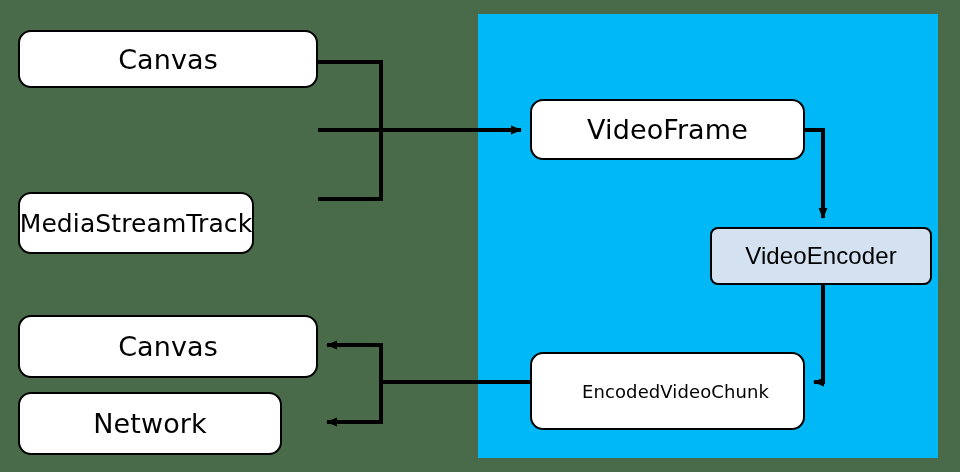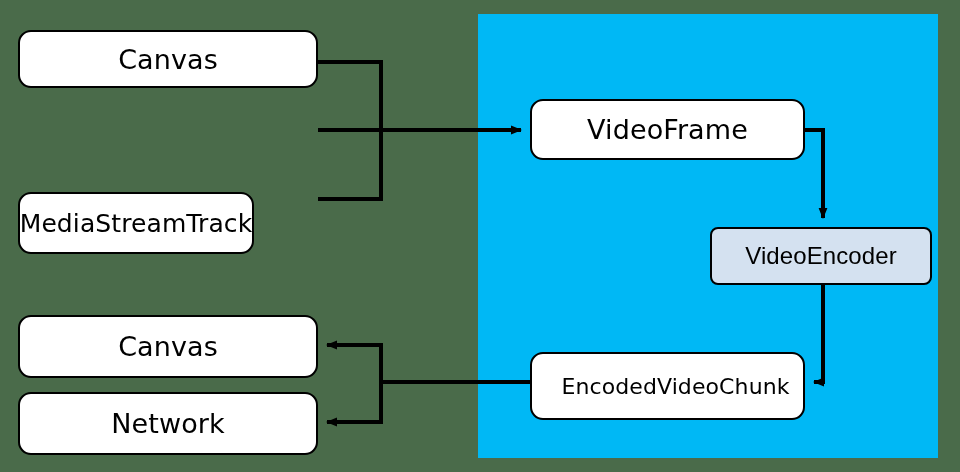--- a/index.html
+++ b/index.html
@@ -96,29 +96,29 @@
 
 
   <div class="node rounded" style="left:18px; top:168px; width:236px; height:62px; font-size:25px;margin-top:24px;">
     <span class="label">MediaStreamTrack</span>
   </div>
 
   <div class="node rounded" style="left:18px; top:315px; width:300px; height:63px; font-size:27px;">
     <span class="label">Canvas</span>
   </div>
 
-  <div class="node rounded" style="left:18px; top:392px; width:300px; height:63px; font-size:27px;">
+  <div class="node rounded" style="left:18px; top:392px; width:264px; height:63px; font-size:27px;">
     <span class="label">Network</span>
   </div>
 
   <div class="node rounded" style="left:530px; top:99px; width:275px; height:61px; font-size:27px;">
     <span class="label">VideoFrame</span>
   </div>
 
   <div class="node sharp" style="left:710px; top:227px; width:222px; height:58px; font-size:24px; font-family:'Liberation Sans', sans-serif;">
     <span class="label">VideoEncoder</span>
   </div>
 
-  <div class="node rounded" style="left:530px; top:352px; width:275px; height:68px; font-size:22px;padding-left:16px;">
+  <div class="node rounded" style="left:530px; top:352px; width:275px; height:78px; font-size:18px;padding-left:16px;">
     <span class="label">EncodedVideoChunk</span>
   </div>
 
 </div>
 
 </body></html>

